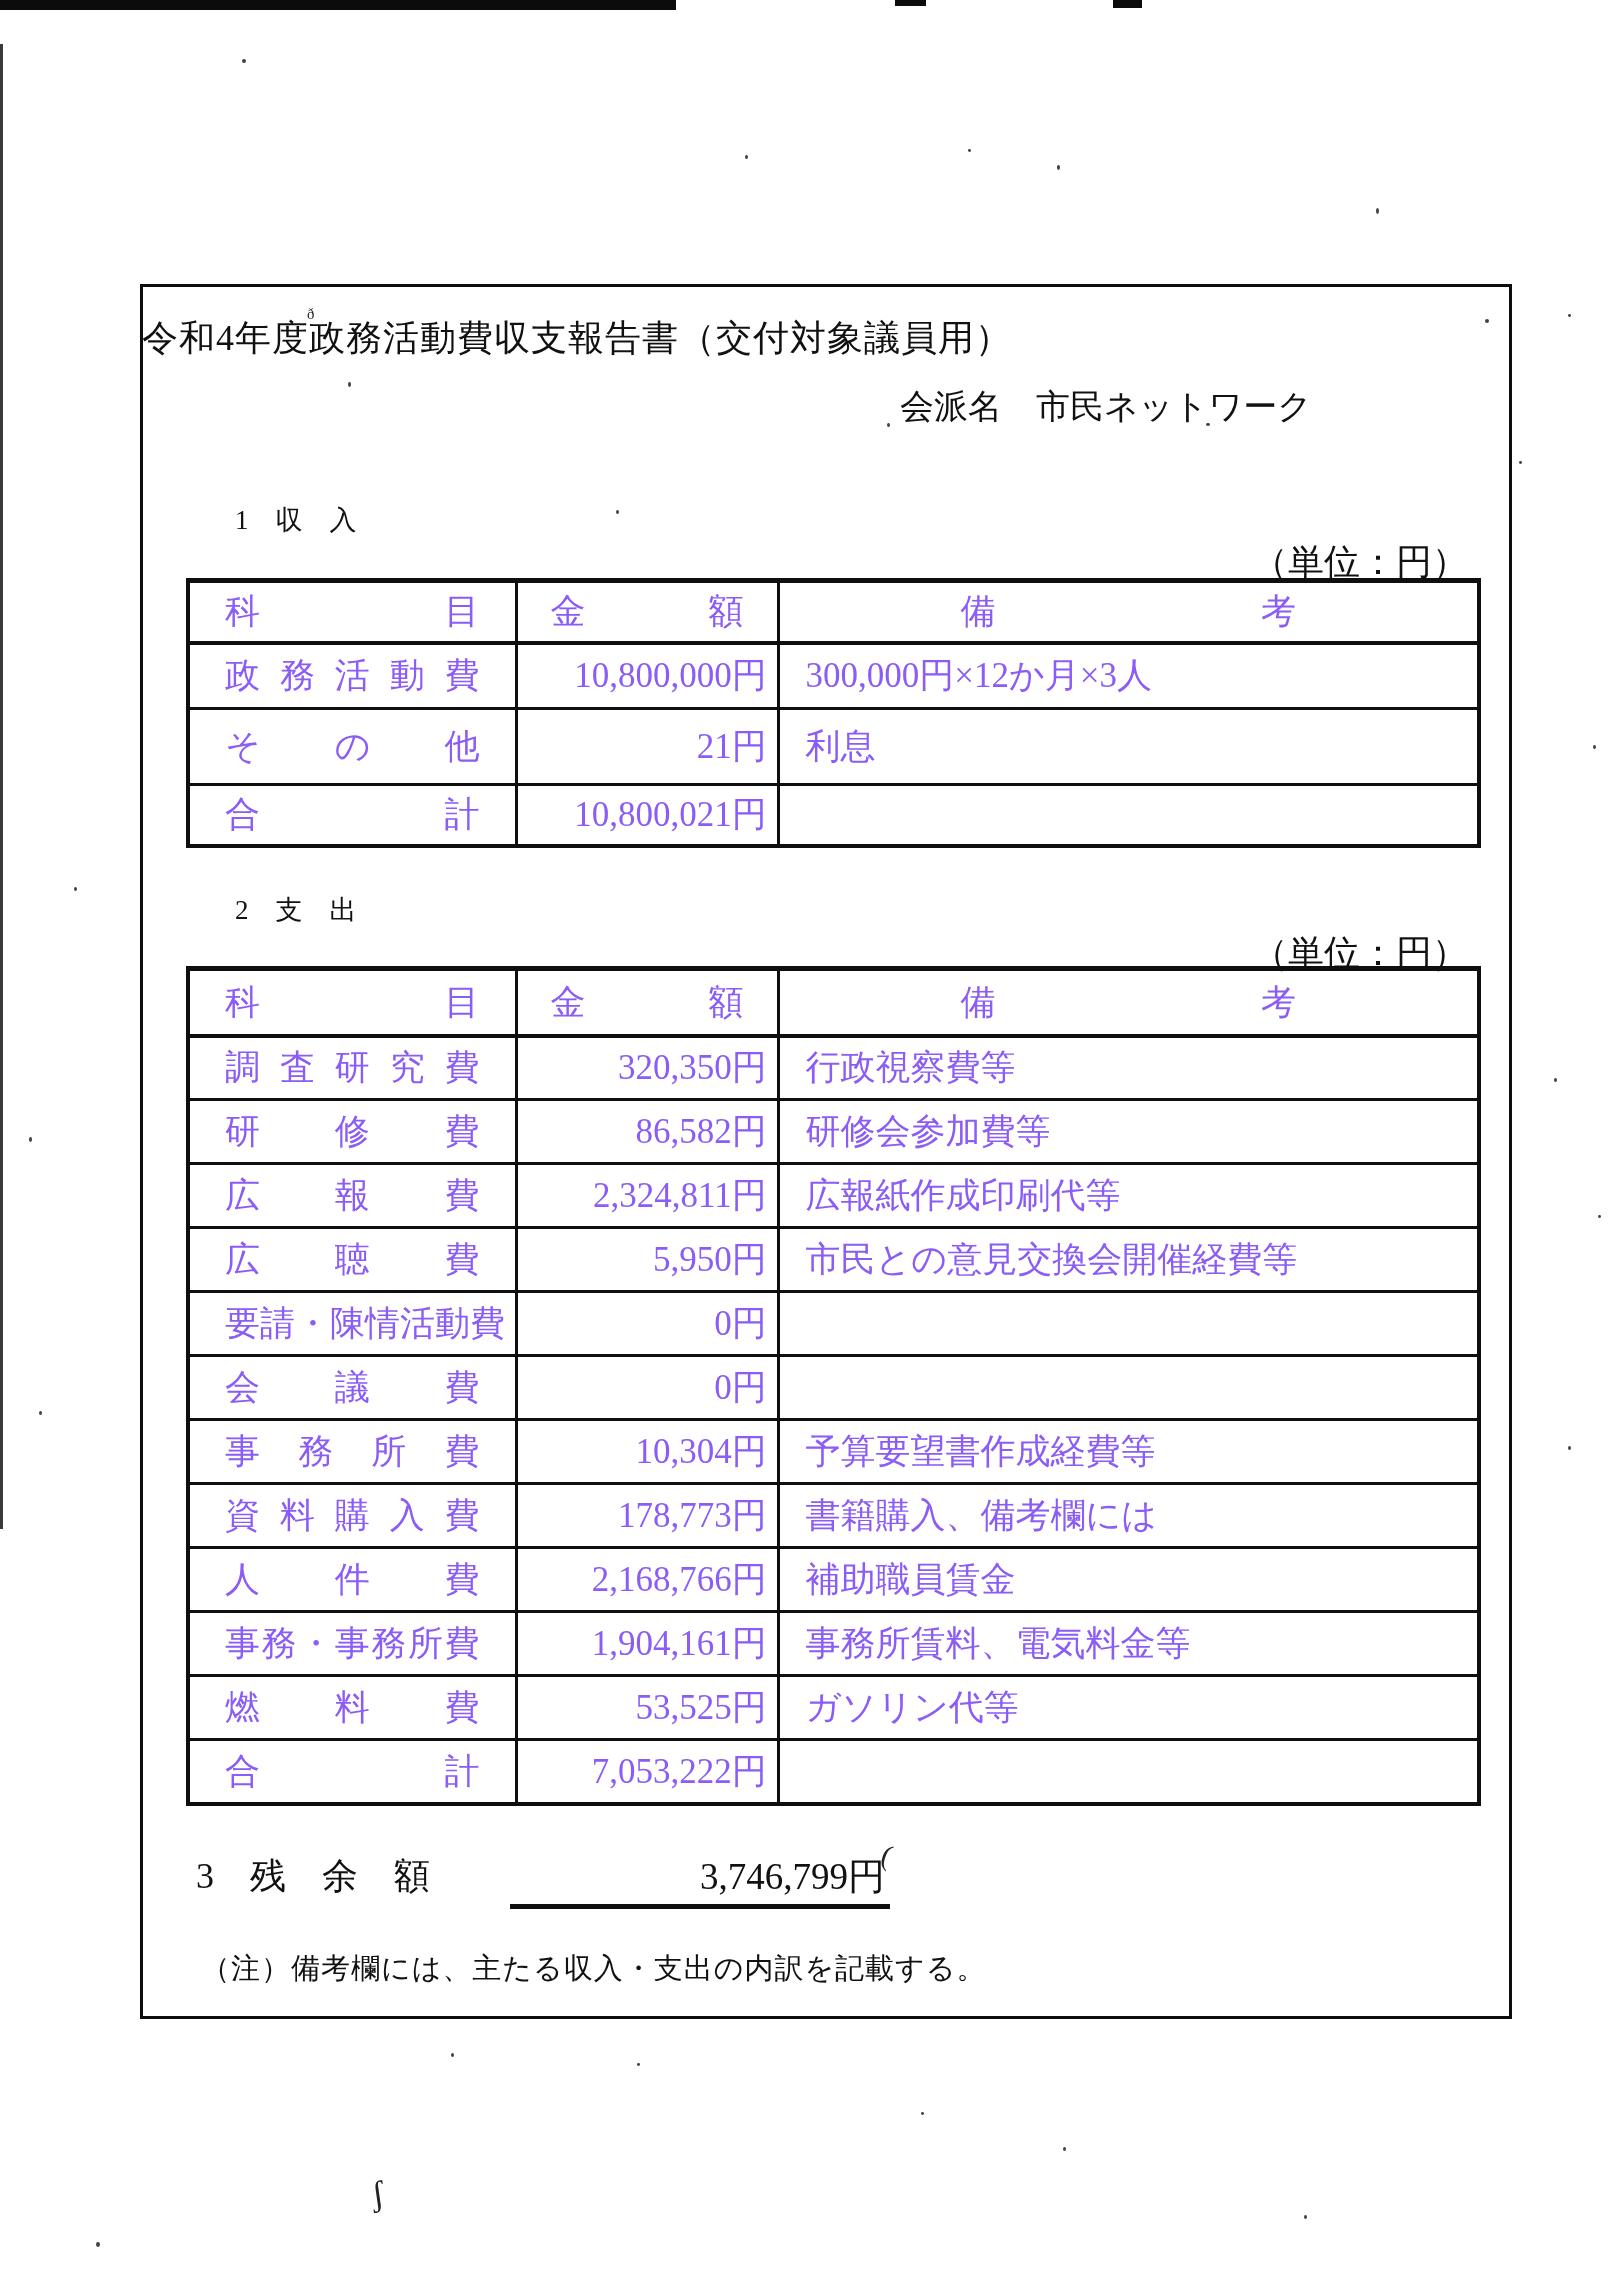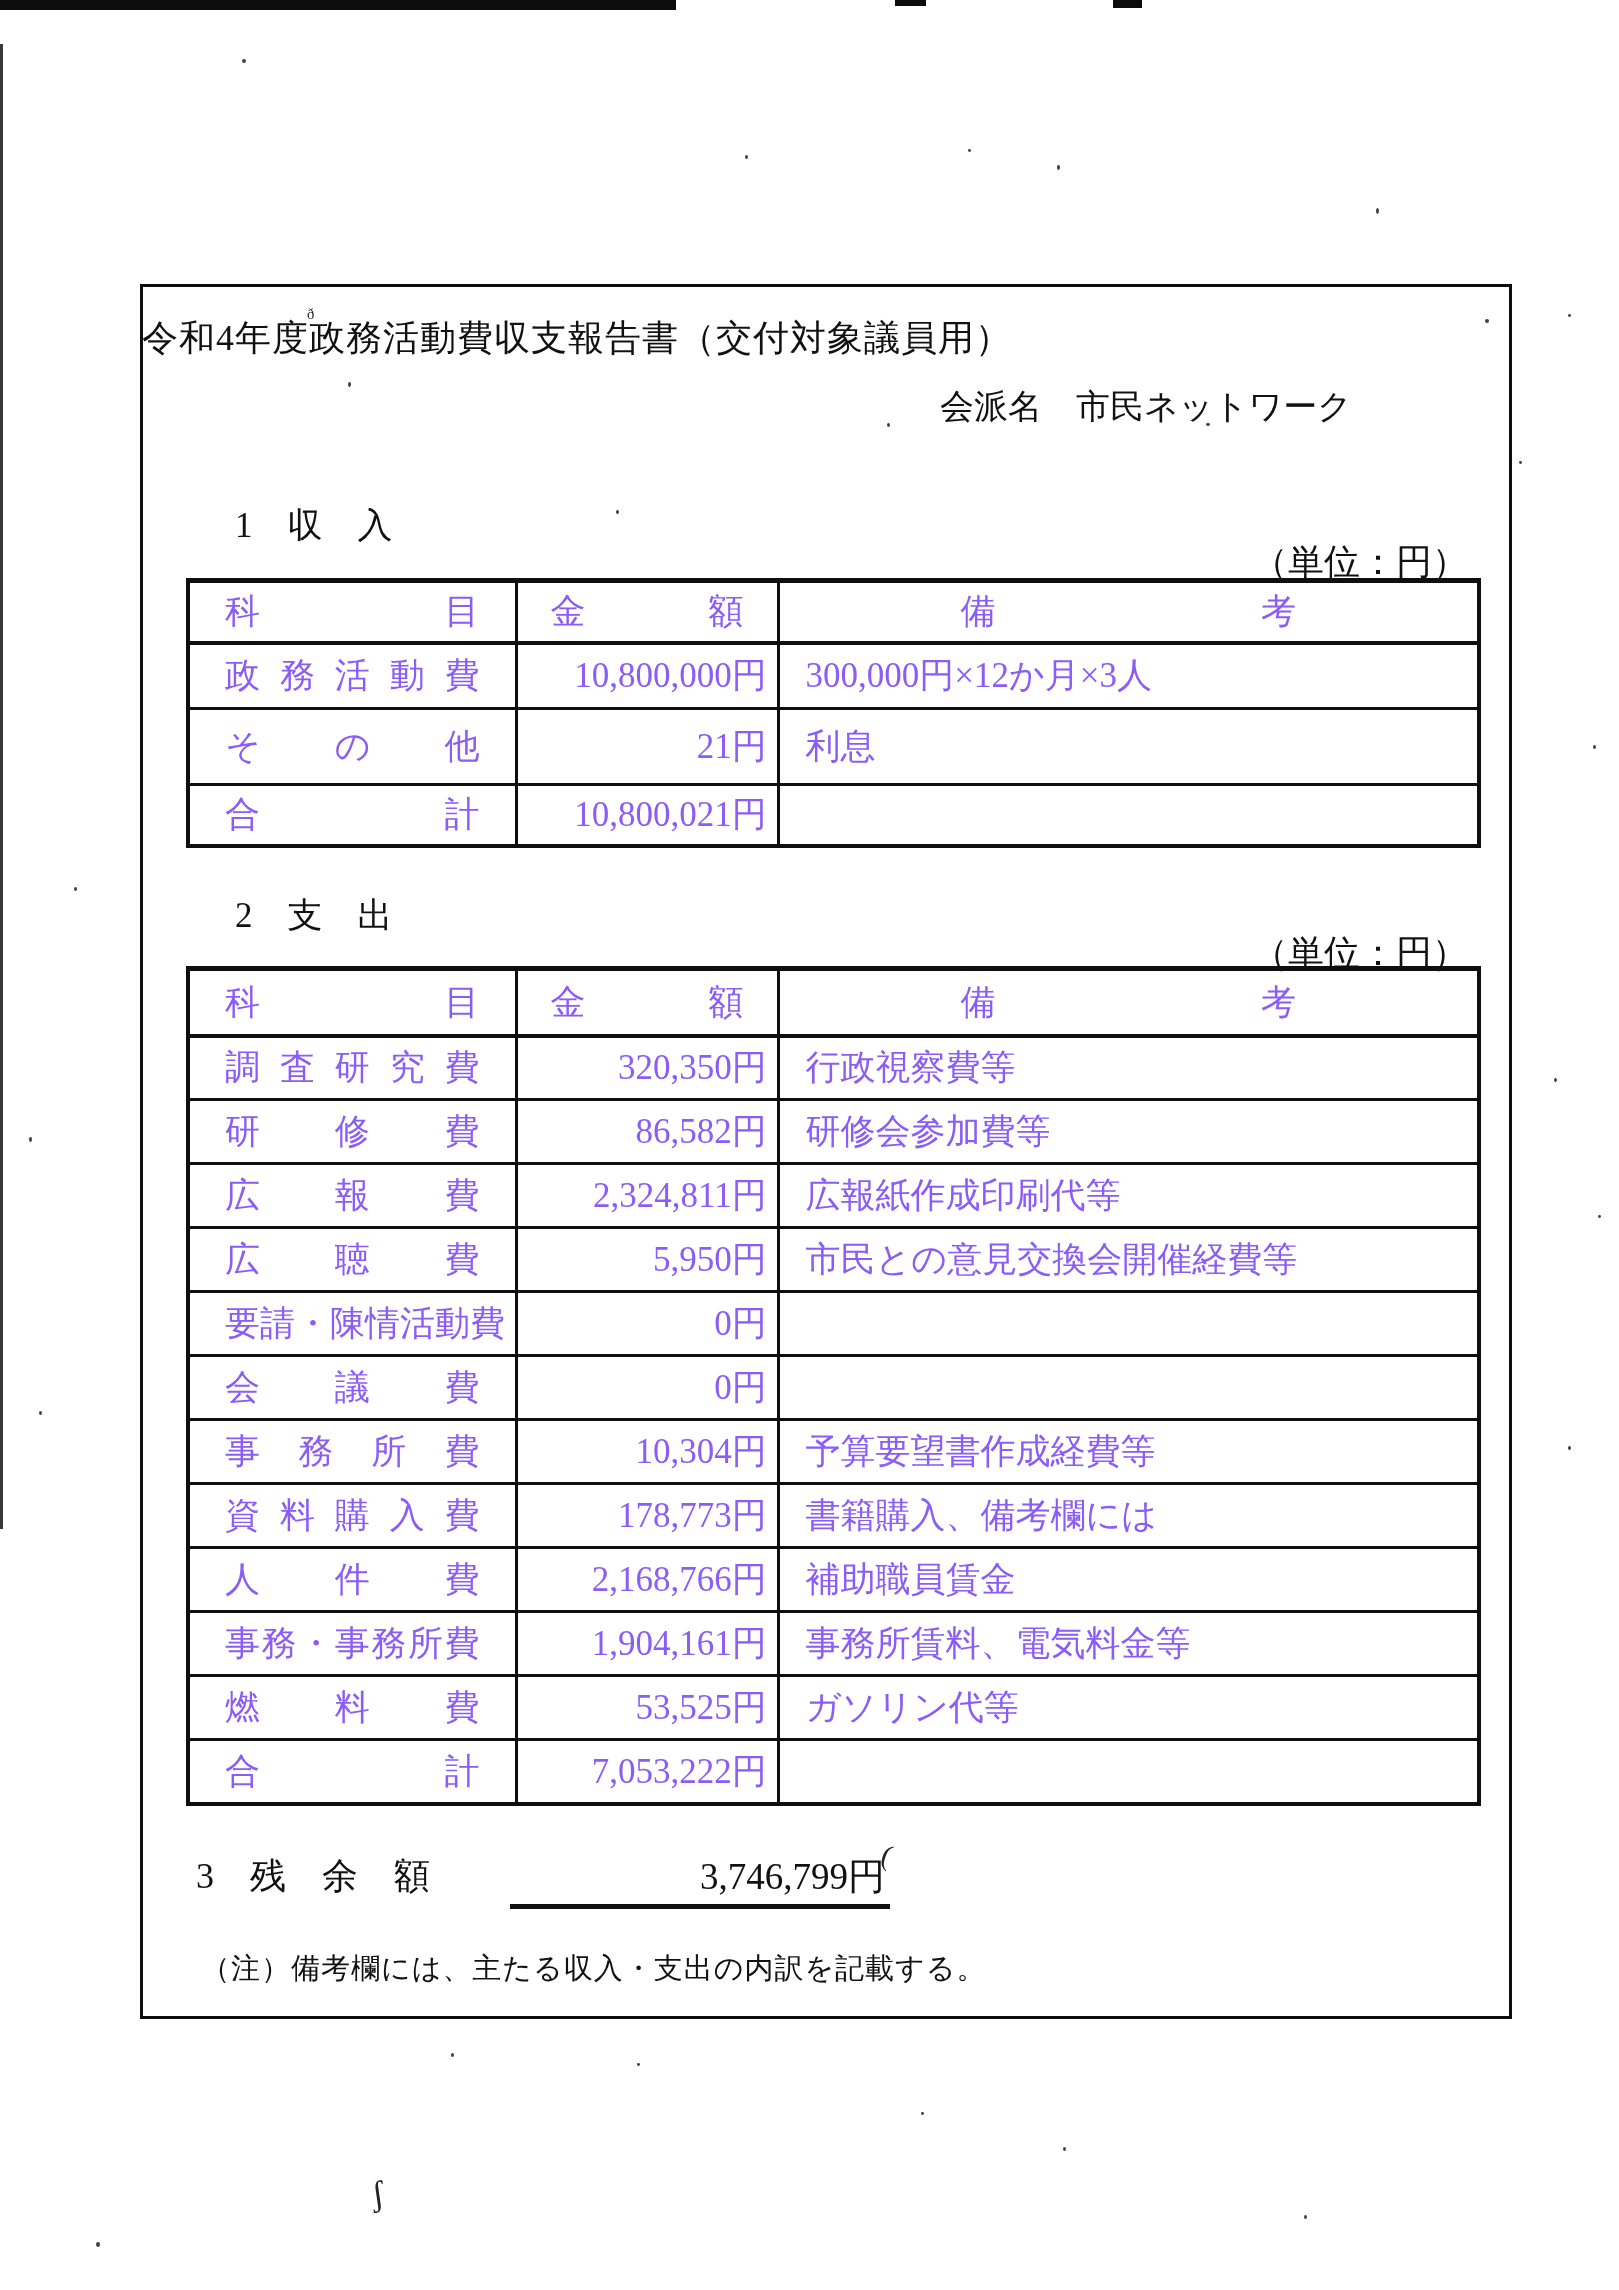--- a/index.html
+++ b/index.html
@@ -20,23 +20,23 @@
   
   .doc-border{
     position:absolute;left:140px;top:284px;width:1372px;height:1735px;
     border:3.9px solid #0d0d0d;box-sizing:border-box;background:transparent;
   }
   .title{
     position:absolute;left:142px;top:314px;width:1370px;
     font-size:36px;letter-spacing:1px;white-space:nowrap;
   }
   .subtitle{
-    position:absolute;left:900px;top:384px;font-size:34px;white-space:nowrap;margin-left:40px;
-  }
-  .sec-heading{position:absolute;left:235px;font-size:35px;white-space:nowrap;font-family:Liberation Serif, serif;}
+    position:absolute;left:900px;top:384px;font-size:34px;white-space:nowrap;
+  }
+  .sec-heading{position:absolute;left:235px;font-size:27px;white-space:nowrap;font-family:Liberation Serif, serif;}
   .unit-label{position:absolute;left:1127px;width:341px;text-align:right;font-size:36px;white-space:nowrap;}
   
   .sheet-table{
     position:absolute;left:186px;width:1291px;
     border-collapse:collapse;table-layout:fixed;
     border:4.9px solid #0f0f0f;border-top-width:5.9px;
   }
   .sheet-table td{
     border:3.9px solid #0f0f0f;
     vertical-align:middle;

